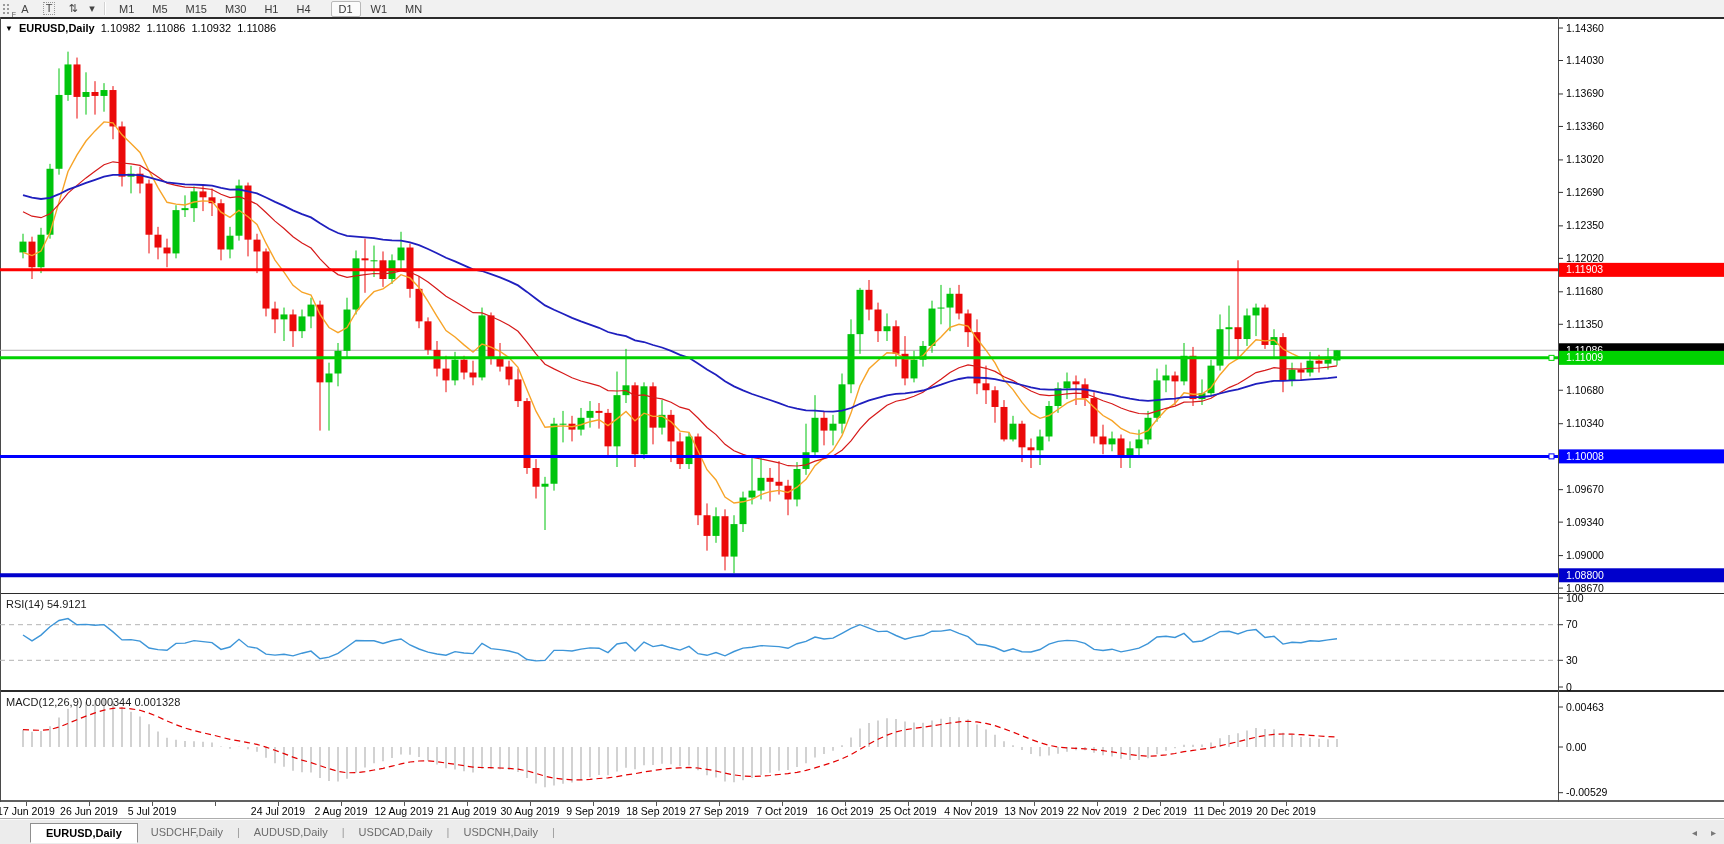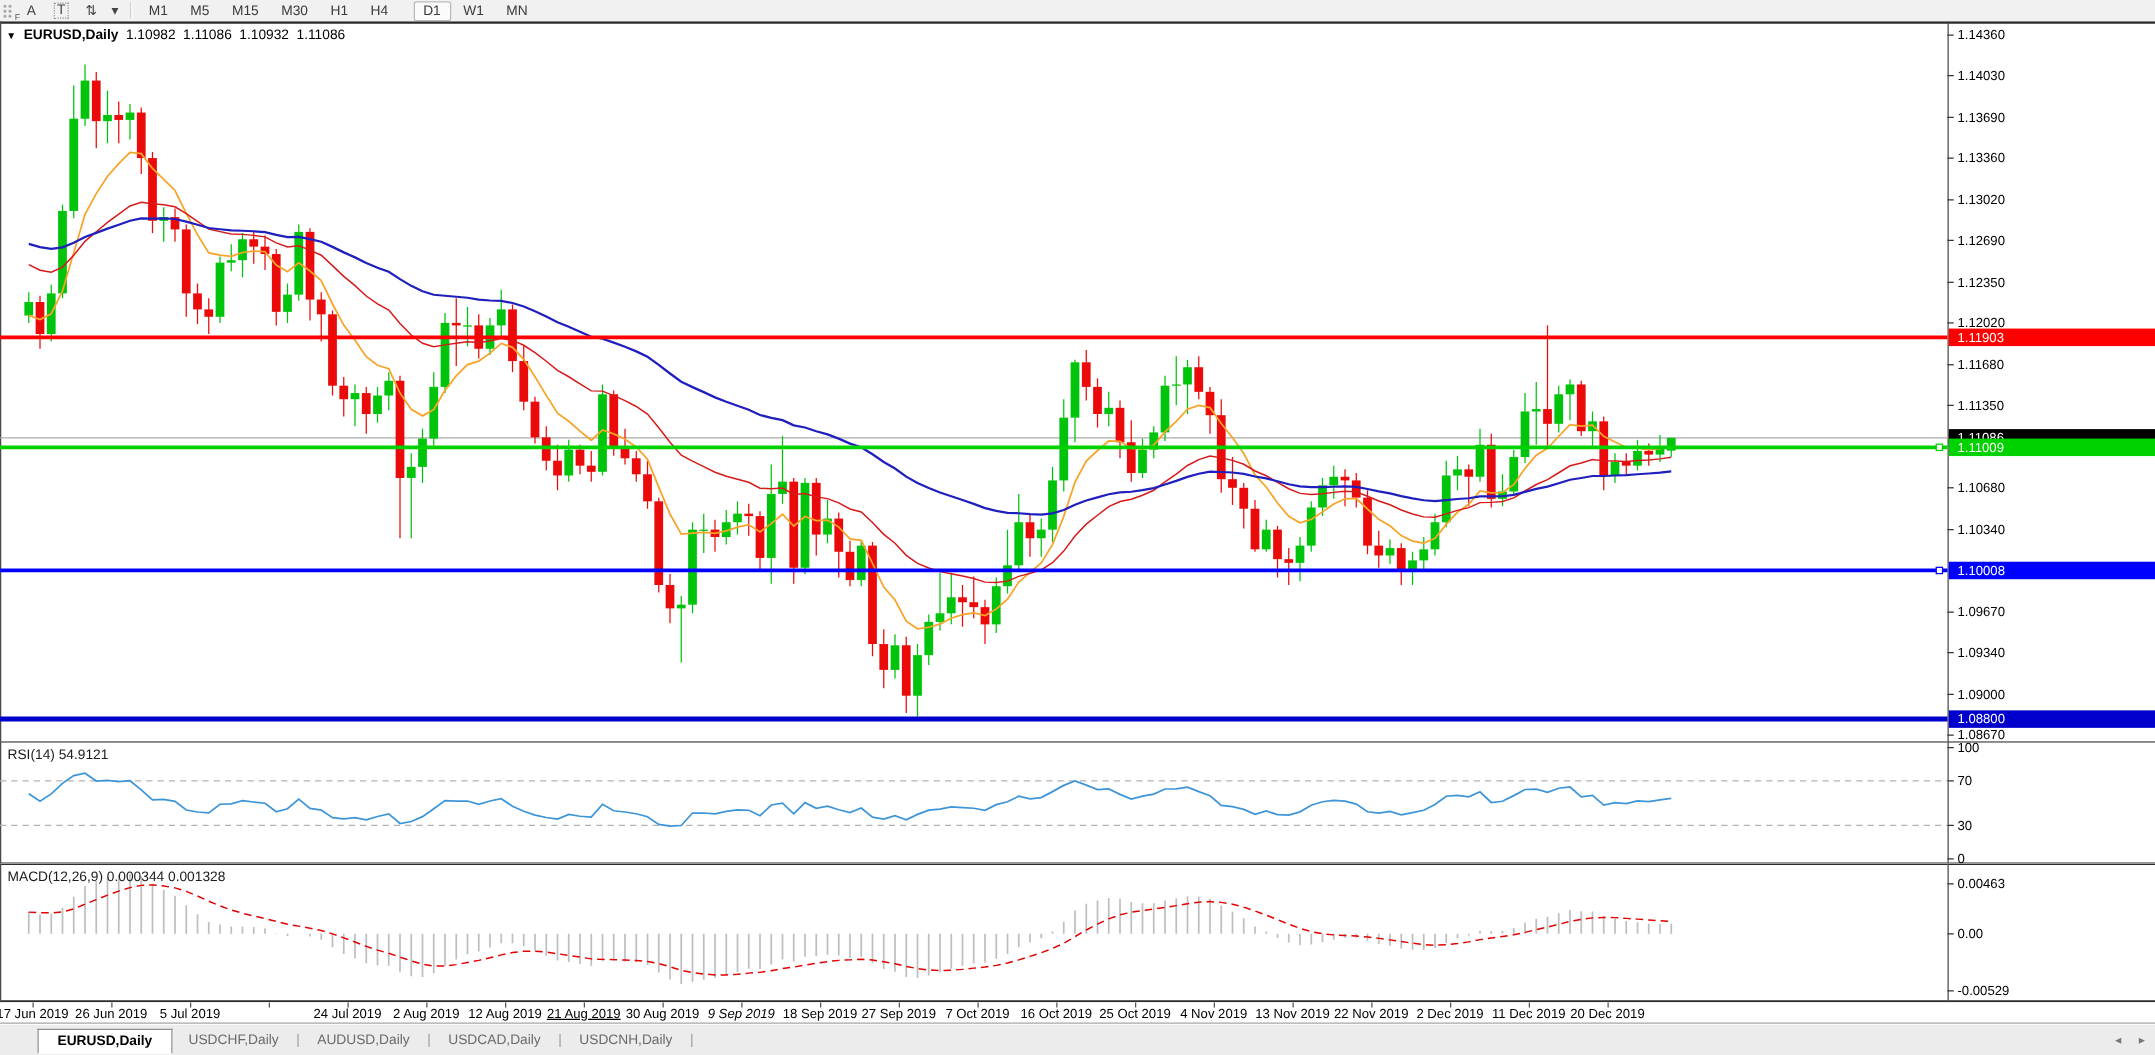--- a/index.html
+++ b/index.html
@@ -616,25 +616,25 @@
       <div class="dlabel" style="left: 152px;">5 Jul 2019</div>
       <div class="dtick" style="left: 215px;"></div>
       <div class="dlabel" style="left: 215px; margin-top: 16px;">15 Jul 2019</div>
       <div class="dtick" style="left: 278px;"></div>
       <div class="dlabel" style="left: 278px;">24 Jul 2019</div>
       <div class="dtick" style="left: 341px;"></div>
       <div class="dlabel" style="left: 341px;">2 Aug 2019</div>
       <div class="dtick" style="left: 404px;"></div>
       <div class="dlabel" style="left: 404px;">12 Aug 2019</div>
       <div class="dtick" style="left: 467px;"></div>
-      <div class="dlabel" style="left: 467px; text-decoration: underline;">21 Aug 2019</div>
+      <div class="dlabel" style="left: 467px;">21 Aug 2019</div>
       <div class="dtick" style="left: 530px;"></div>
       <div class="dlabel" style="left: 530px;">30 Aug 2019</div>
       <div class="dtick" style="left: 593px;"></div>
-      <div class="dlabel" style="left: 593px; font-style: italic;">9 Sep 2019</div>
+      <div class="dlabel" style="left: 593px;">9 Sep 2019</div>
       <div class="dtick" style="left: 656px;"></div>
       <div class="dlabel" style="left: 656px;">18 Sep 2019</div>
       <div class="dtick" style="left: 719px;"></div>
       <div class="dlabel" style="left: 719px;">27 Sep 2019</div>
       <div class="dtick" style="left: 782px;"></div>
       <div class="dlabel" style="left: 782px;">7 Oct 2019</div>
       <div class="dtick" style="left: 845px;"></div>
       <div class="dlabel" style="left: 845px;">16 Oct 2019</div>
       <div class="dtick" style="left: 908px;"></div>
       <div class="dlabel" style="left: 908px;">25 Oct 2019</div>

